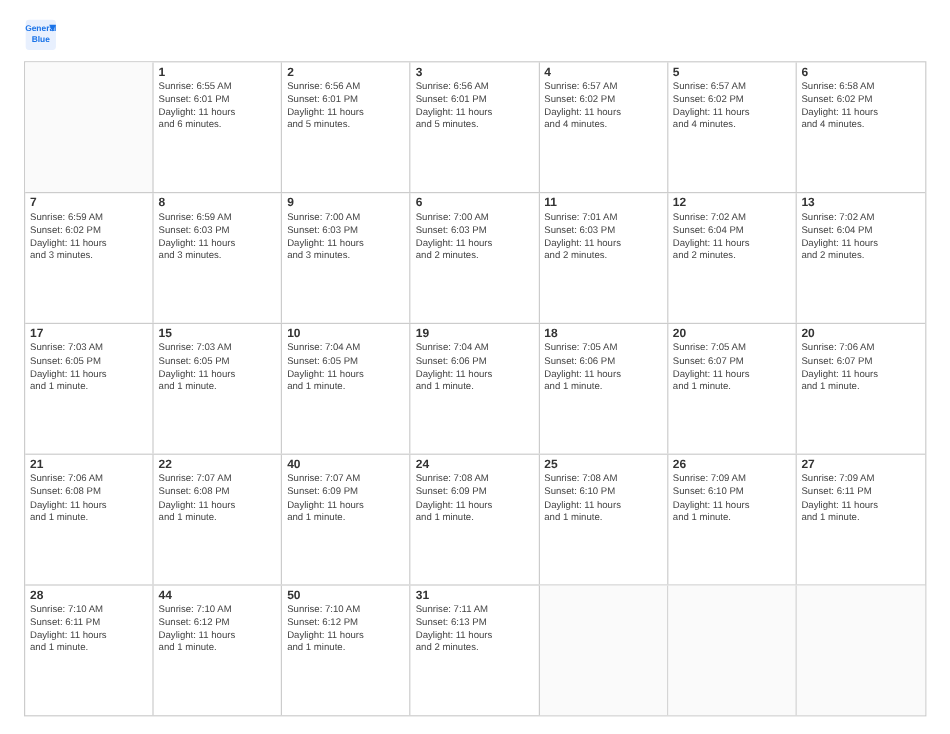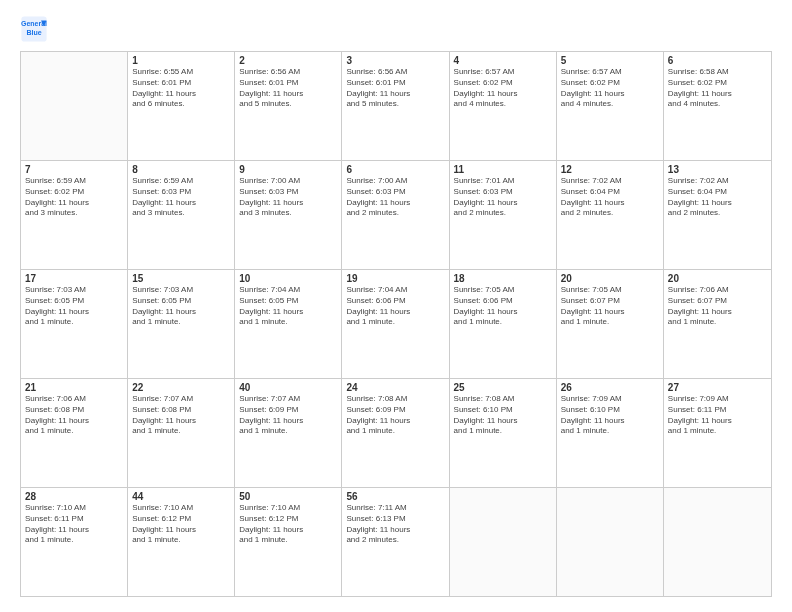--- a/index.html
+++ b/index.html
@@ -254,21 +254,21 @@
           </div>
           <div class="cal-cell">
             <div class="day-num">44</div>
             <div class="cell-info">Sunrise: 7:10 AM<br>Sunset: 6:12 PM<br>Daylight: 11 hours<br>and 1 minute.</div>
           </div>
           <div class="cal-cell">
             <div class="day-num">50</div>
             <div class="cell-info">Sunrise: 7:10 AM<br>Sunset: 6:12 PM<br>Daylight: 11 hours<br>and 1 minute.</div>
           </div>
           <div class="cal-cell">
-            <div class="day-num">56</div>
+            <div class="day-num">31</div>
             <div class="cell-info">Sunrise: 7:11 AM<br>Sunset: 6:13 PM<br>Daylight: 11 hours<br>and 2 minutes.</div>
           </div>
           <div class="cal-cell empty"></div>
           <div class="cal-cell empty"></div>
           <div class="cal-cell empty"></div>
         </div>
       </div>
   </div>
 </div>
 

